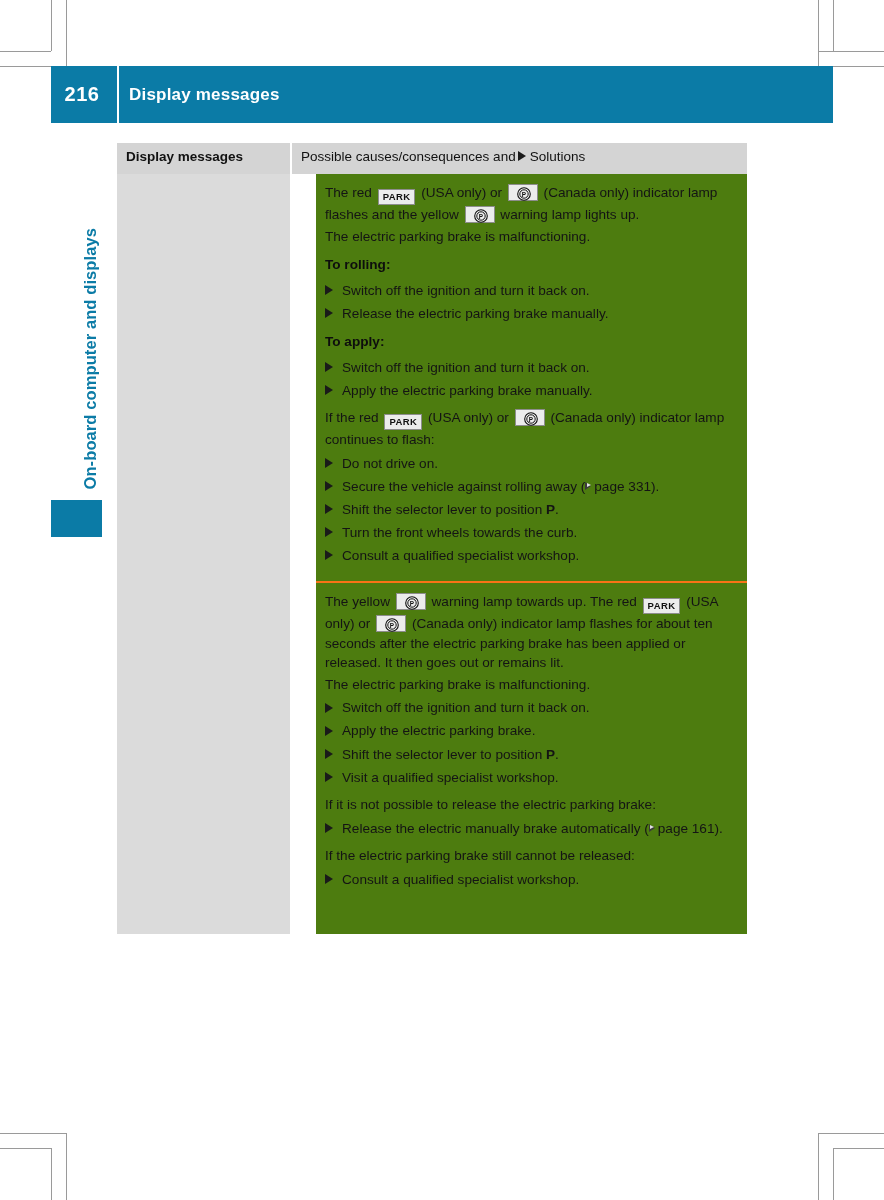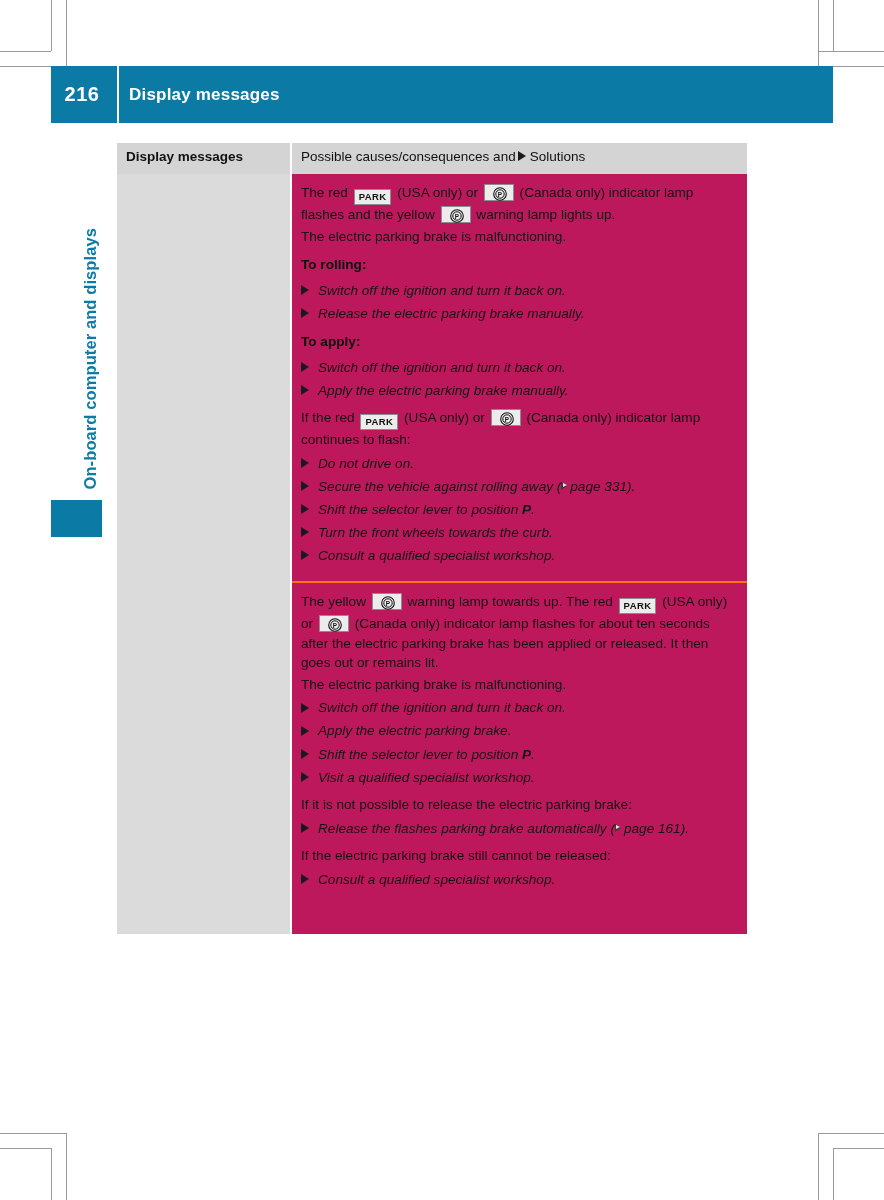--- a/index.html
+++ b/index.html
@@ -114,21 +114,22 @@
     color: #111;
   }
   .t-body { display: flex; }
   .t-left {
     width: 173px;
     background: #dbdbdb;
   }
   .t-vsep { width: 2px; background: #ffffff; }
   .t-right {
     flex: 1;
-    background: #be185d;
+    background: #4d7c0f;
+    margin-left: 24px;
   }
   .row {
     padding: 9px 10px 12px 9px;
   }
   .row + .row { border-top: 2px solid #f97316; }
 
   
   .para {
     font-size: 13.6px;
     line-height: 19.5px;
@@ -138,21 +139,21 @@
   }
   .para.tight { margin-bottom: 2px; }
   .para.gap { margin-top: 8px; }
   .bold-head {
     font-size: 13.6px;
     line-height: 19.5px;
     font-weight: bold;
     color: #0d0d0d;
     margin: 9px 0 6px 0;
   }
-  ul.steps { list-style: none; margin: 4px 0 4px 0; padding: 0; font-style: italic; }
+  ul.steps { list-style: none; margin: 4px 0 4px 0; padding: 0; }
   ul.steps li {
     position: relative;
     padding-left: 17px;
     font-size: 13.6px;
     line-height: 19.5px;
     color: #141414;
     margin-bottom: 3.5px;
   }
   ul.steps li .tri {
     position: absolute;
@@ -349,21 +350,21 @@
 
 
           <ul class="steps">
             <li><span class="tri"></span><span>Shift the selector lever to position </span><span class="b">P</span><span>.</span></li>
             <li><span class="tri"></span><span>Visit a qualified specialist workshop.</span></li>
           </ul>
 
           <p class="para gap">If it is not possible to release the electric parking brake:</p>
 
           <ul class="steps">
-            <li><span class="tri"></span><span>Release the flashes parking brake automatically (</span><span class="tri-open"></span><span>page 161</span><span>).</span></li>
+            <li><span class="tri"></span><span>Release the electric manually brake automatically (</span><span class="tri-open"></span><span>page 161</span><span>).</span></li>
           </ul>
 
           <p class="para gap">If the electric parking brake still cannot be released:</p>
 
           <ul class="steps">
             <li><span class="tri"></span><span>Consult a qualified specialist workshop.</span></li>
           </ul>
         </div>
 
       </div>

